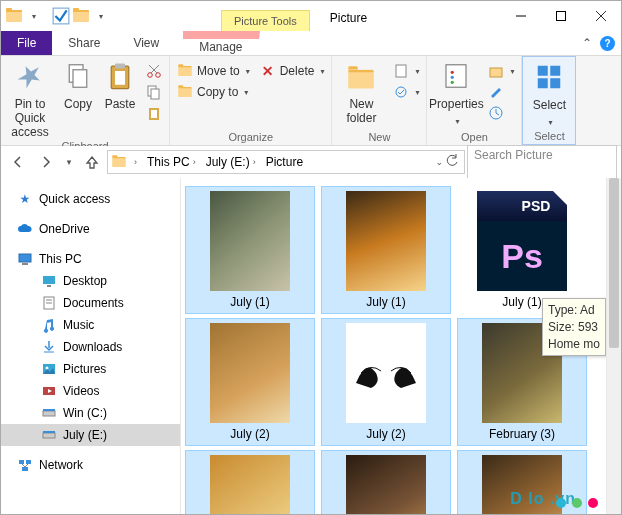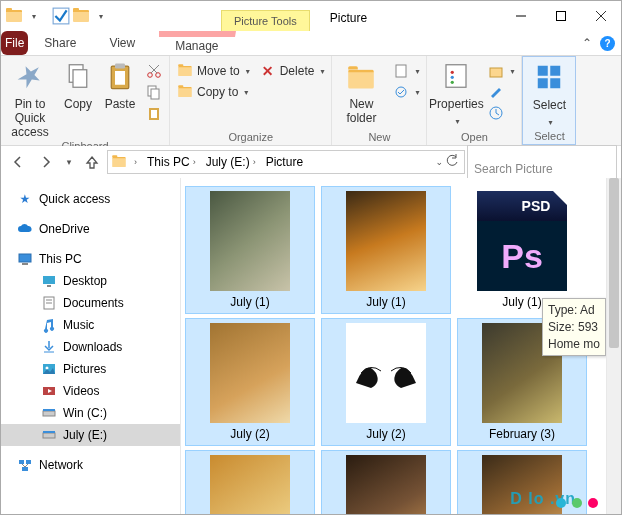--- a/index.html
+++ b/index.html
@@ -13,24 +13,24 @@
 .folder-mini::before { content:""; position:absolute; top:-4px; left:0; width:6px; height:2px; background:#f3b84d; border-radius:1px 1px 0 0; }
 .divider-v { width:1px; background:#e0e0e0; margin:4px 2px; }
 .title-tabs { display:flex; align-items:flex-end; flex:1; padding-left:100px; }
 .ctx-tab { background:#fff79a; padding:4px 12px; border:1px solid #e8dc6e; border-bottom:none; font-size:11px; color:#555; }
 .title-text { padding:6px 20px; color:#000; font-size:12px; }
 .win-ctrl { display:flex; }
 .win-btn { width:40px; display:flex; align-items:center; justify-content:center; color:#333; }
 
 
 .tabstrip { height:25px; display:flex; align-items:stretch; border-bottom:1px solid #dadada; background:#fff; }
-.tab-file { background:#7f1d1d; color:#fff; padding:4px 4px; display:flex; align-items:center; font-size:12px;border-radius:6px; }
+.tab-file { background:#4c1d95; color:#fff; padding:4px 16px; display:flex; align-items:center; font-size:12px; }
 .tab { padding:4px 16px; display:flex; align-items:center; color:#444; border-right:1px solid transparent; }
 .tab.active { background:#f5f5f5; border:1px solid #dadada; border-bottom:1px solid #f5f5f5; margin-bottom:-1px; }
-.tab-ctx { margin-left:7px; border-top:6px solid #fca5a5; }
+.tab-ctx { margin-left:7px; border-top:8px solid #fca5a5; }
 .tabstrip-right { flex:1; display:flex; justify-content:flex-end; align-items:center; padding-right:6px; gap:8px; color:#555; }
 .help-dot { width:15px; height:15px; border-radius:50%; background:#1e90ff; color:#fff; display:flex; align-items:center; justify-content:center; font-size:10px; font-weight:bold; }
 
 
 .ribbon { height:90px; background:#f5f5f5; display:flex; border-bottom:1px solid #dadada; }
 .rgroup { border-right:1px solid #e3e3e3; display:flex; flex-direction:column; justify-content:space-between; padding:3px 4px 2px; }
 .rgroup-body { display:flex; align-items:flex-start; gap:4px; }
 .rgroup-label { text-align:center; color:#666; font-size:11px; padding-top:1px; }
 .big-btn { display:flex; flex-direction:column; align-items:center; width:50px; padding-top:2px; text-align:center; gap:6px; font-size:11px; color:#333;justify-content:center; }
 .big-btn .ic-lg { width:30px; height:30px; display:flex; align-items:center; justify-content:center; }
@@ -39,21 +39,21 @@
 .small-btn .ic-sm { width:16px; height:16px; display:flex; align-items:center; justify-content:center; }
 .dd-arrow { margin-left:2px; font-size:8px; color:#555; }
 
 
 .addr-row { height:32px; display:flex; align-items:center; padding:2px 4px; gap:2px; background:#fff; }
 .nav-btn { width:26px; height:26px; display:flex; align-items:center; justify-content:center; color:#555; }
 .addr-box { flex:1; height:24px; border:1px solid #ccc; display:flex; align-items:center; padding:0 2px; gap:2px; overflow:hidden; }
 .crumb { padding:2px 4px; font-size:12px; color:#000; display:flex; align-items:center; gap:3px; }
 .crumb .sep { font-size:9px; color:#555; }
 .addr-right { display:flex; align-items:center; gap:2px; padding:0 3px; color:#555; }
-.search-box { width:150px; height:24px; border:1px solid #ccc; display:flex; align-items:flex-start; padding:16px 6px; color:#888; gap:5px; }
+.search-box { width:150px; height:24px; border:1px solid #ccc; display:flex; align-items:flex-end; padding:16px 6px; color:#888; gap:5px; }
 
 
 .body { flex:1; display:flex; overflow:hidden; }
 .tree { width:180px; border-right:1px solid #e8e8e8; padding:10px 0; overflow-y:auto; }
 .tree-item { display:flex; align-items:center; gap:6px; padding:3px 8px 3px 16px; font-size:12px; color:#000; }
 .tree-item.indent { padding-left:40px; }
 .tree-item.selected { background:#d8d8d8; }
 .tree-ic { width:16px; height:16px; display:flex; align-items:center; justify-content:center; }
 .tree-gap { height:8px; }
 

